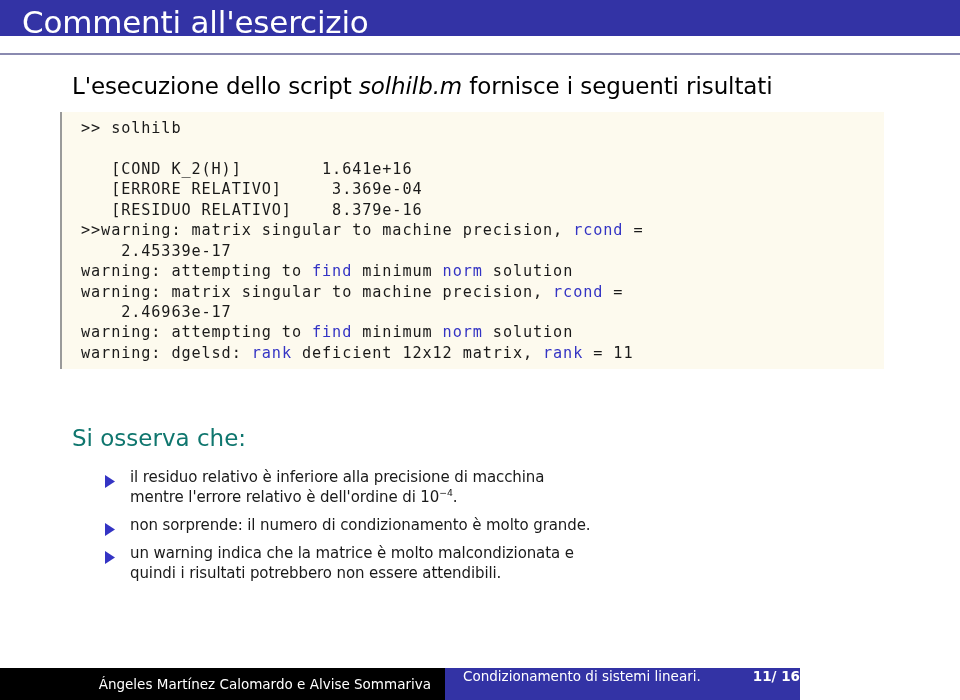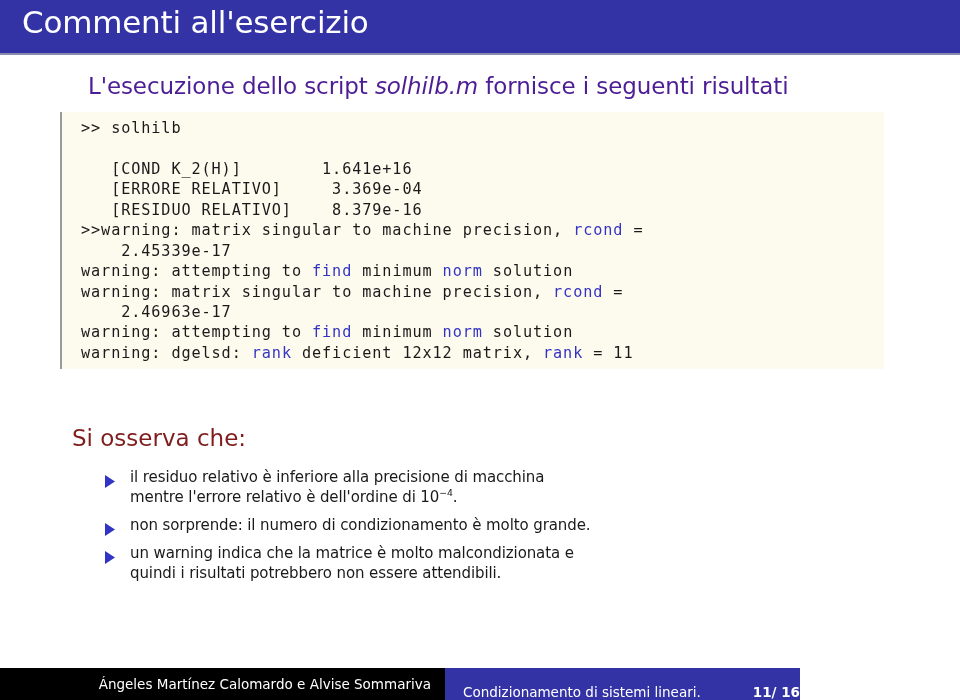--- a/index.html
+++ b/index.html
@@ -13,21 +13,21 @@
     font-family: "DejaVu Sans", sans-serif;
     overflow: hidden;
     position: relative;
   }
 
   
   #title-bar {
     position: absolute;
     left: 0; top: 0;
     width: 960px;
-    height: 53px;
+    height: 36px;
     background: #3333a5;
     box-sizing: border-box;
   }
   #title-bar .title-text {
     position: absolute;
     left: 22px;
     top: 4px;
     color: #ffffff;
     font-size: 31px;
     font-family: "DejaVu Sans", sans-serif;
@@ -46,24 +46,24 @@
   
   #slide-body {
     position: absolute;
     left: 0; top: 55px;
     width: 960px;
     height: 610px;
   }
 
   #lead-sentence {
     position: absolute;
-    left: 88px;
+    left: 72px;
     top: 18px;
     font-size: 23px;
-    color: #4c1d95;
+    color: #000000;
     white-space: nowrap;
     letter-spacing: -0.1px;
   }
   #lead-sentence .italic {
     font-style: italic;
   }
 
   
   #code-block {
     position: absolute;
@@ -92,21 +92,21 @@
     white-space: pre;
   }
   .kw { color: #3434c4; }
 
   
   #observation-heading {
     position: absolute;
     left: 72px;
     top: 370px;
     font-size: 23px;
-    color: #7f1d1d;
+    color: #0f766e;
     white-space: nowrap;
   }
 
   
   #bullet-list {
     position: absolute;
     left: 104px;
     top: 412px;
     width: 800px;
   }
@@ -157,21 +157,21 @@
     padding-right: 14px;
     box-sizing: border-box;
     white-space: nowrap;
   }
   #footer-right {
     flex: 1 1 auto;
     background: #3333a5;
     color: #ffffff;
     font-size: 13.5px;
     display: flex;
-    align-items: flex-end;
+    align-items: flex-start;
     padding-left: 18px;
     box-sizing: border-box;
     white-space: nowrap;
   }
   #footer-pagenum {
     margin-left: 52px;
     font-weight: bold;
   }
 </style>
 </head>

